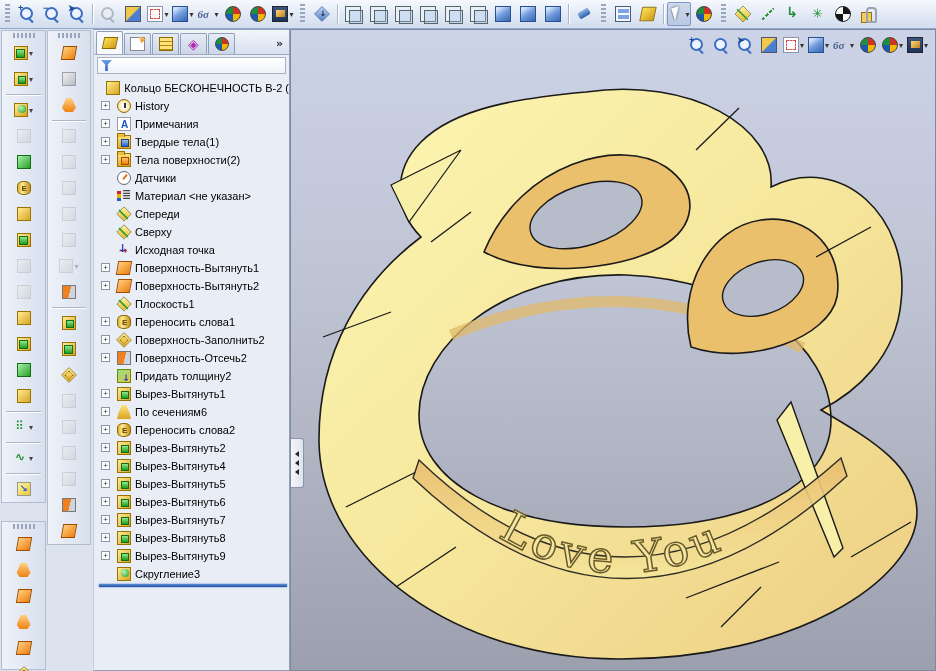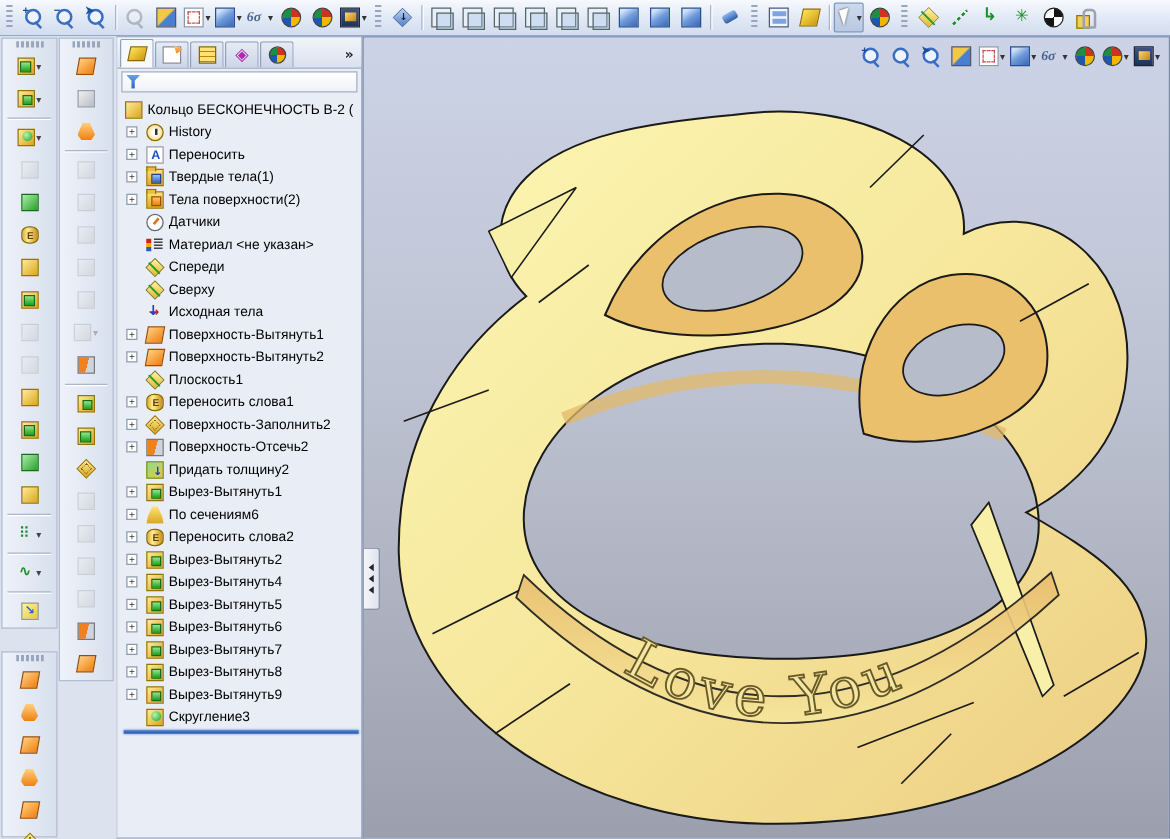--- a/index.html
+++ b/index.html
@@ -137,21 +137,21 @@
   .t-sphere { width:14px; height:14px; border-radius:50%; border:1px solid #444;
     background:conic-gradient(#d23020 0 25%, #f2b800 0 50%, #1c58b0 0 75%, #1d8f41 0); }
 
   #fm-filter { height:17px; margin:2px 3px; background:linear-gradient(#ffffff,#eef2f8);
     border:1px solid #a8b2c4; display:flex; align-items:center; padding:0 3px; }
   .i-funnel { width:11px; height:11px; background:linear-gradient(#6aa0e8,#2a62c8);
     clip-path:polygon(0 0,100% 0,62% 42%,62% 100%,38% 100%,38% 42%); }
 
   #fm-tree { position:relative; padding:3px 0 0 3px; font-size:11px; color:#000; }
   .trow { display:flex; align-items:center; height:18px; position:relative; padding-left:20px; white-space:nowrap; overflow:hidden; }
-  .trow.root { padding-left:3px; }
+  .trow.root { padding-left:3px;justify-content:flex-end; }
   .trow .exp { position:absolute; left:4px; top:4px; width:9px; height:9px; background:#fff; border:1px solid #8899aa;
     font:8px/7px "Liberation Sans",sans-serif; color:#333; text-align:center; }
   .trow .fi { margin-right:4px; }
   .trow .lbl { overflow:hidden; text-overflow:clip; }
   #rollback { height:3px; background:linear-gradient(#5d8fd8,#1f4f9e); margin:1px 2px 0 2px; box-shadow:0 0 2px #4a7ed0; }
 
   
   #viewport { position:absolute; left:290px; top:29px; width:646px; height:642px;
     background:linear-gradient(180deg,#ccd3e6 0%,#bfc4d4 40%,#abafbd 75%,#9b9fae 100%);
     border:1px solid #7d8aa5; overflow:hidden; }
@@ -469,21 +469,21 @@
     <span class="lbl">Кольцо БЕСКОНЕЧНОСТЬ В-2 (</span>
   </div>
       <div class="trow">
     <span class="exp">+</span>
     <span class="fi i-clock"></span>
     <span class="lbl">History</span>
   </div>
       <div class="trow">
     <span class="exp">+</span>
     <span class="fi i-A"></span>
-    <span class="lbl">Переносить</span>
+    <span class="lbl">Примечания</span>
   </div>
       <div class="trow">
     <span class="exp">+</span>
     <span class="fi i-folder dot-blue"></span>
     <span class="lbl">Твердые тела(1)</span>
   </div>
       <div class="trow">
     <span class="exp">+</span>
     <span class="fi i-folder dot-orange"></span>
     <span class="lbl">Тела поверхности(2)</span>
@@ -504,21 +504,21 @@
     <span class="lbl">Спереди</span>
   </div>
       <div class="trow">
 
     <span class="fi i-planeg"></span>
     <span class="lbl">Сверху</span>
   </div>
       <div class="trow">
 
     <span class="fi i-origin"></span>
-    <span class="lbl">Исходная тела</span>
+    <span class="lbl">Исходная точка</span>
   </div>
       <div class="trow">
     <span class="exp">+</span>
     <span class="fi i-orange"></span>
     <span class="lbl">Поверхность-Вытянуть1</span>
   </div>
       <div class="trow">
     <span class="exp">+</span>
     <span class="fi i-orange"></span>
     <span class="lbl">Поверхность-Вытянуть2</span>

